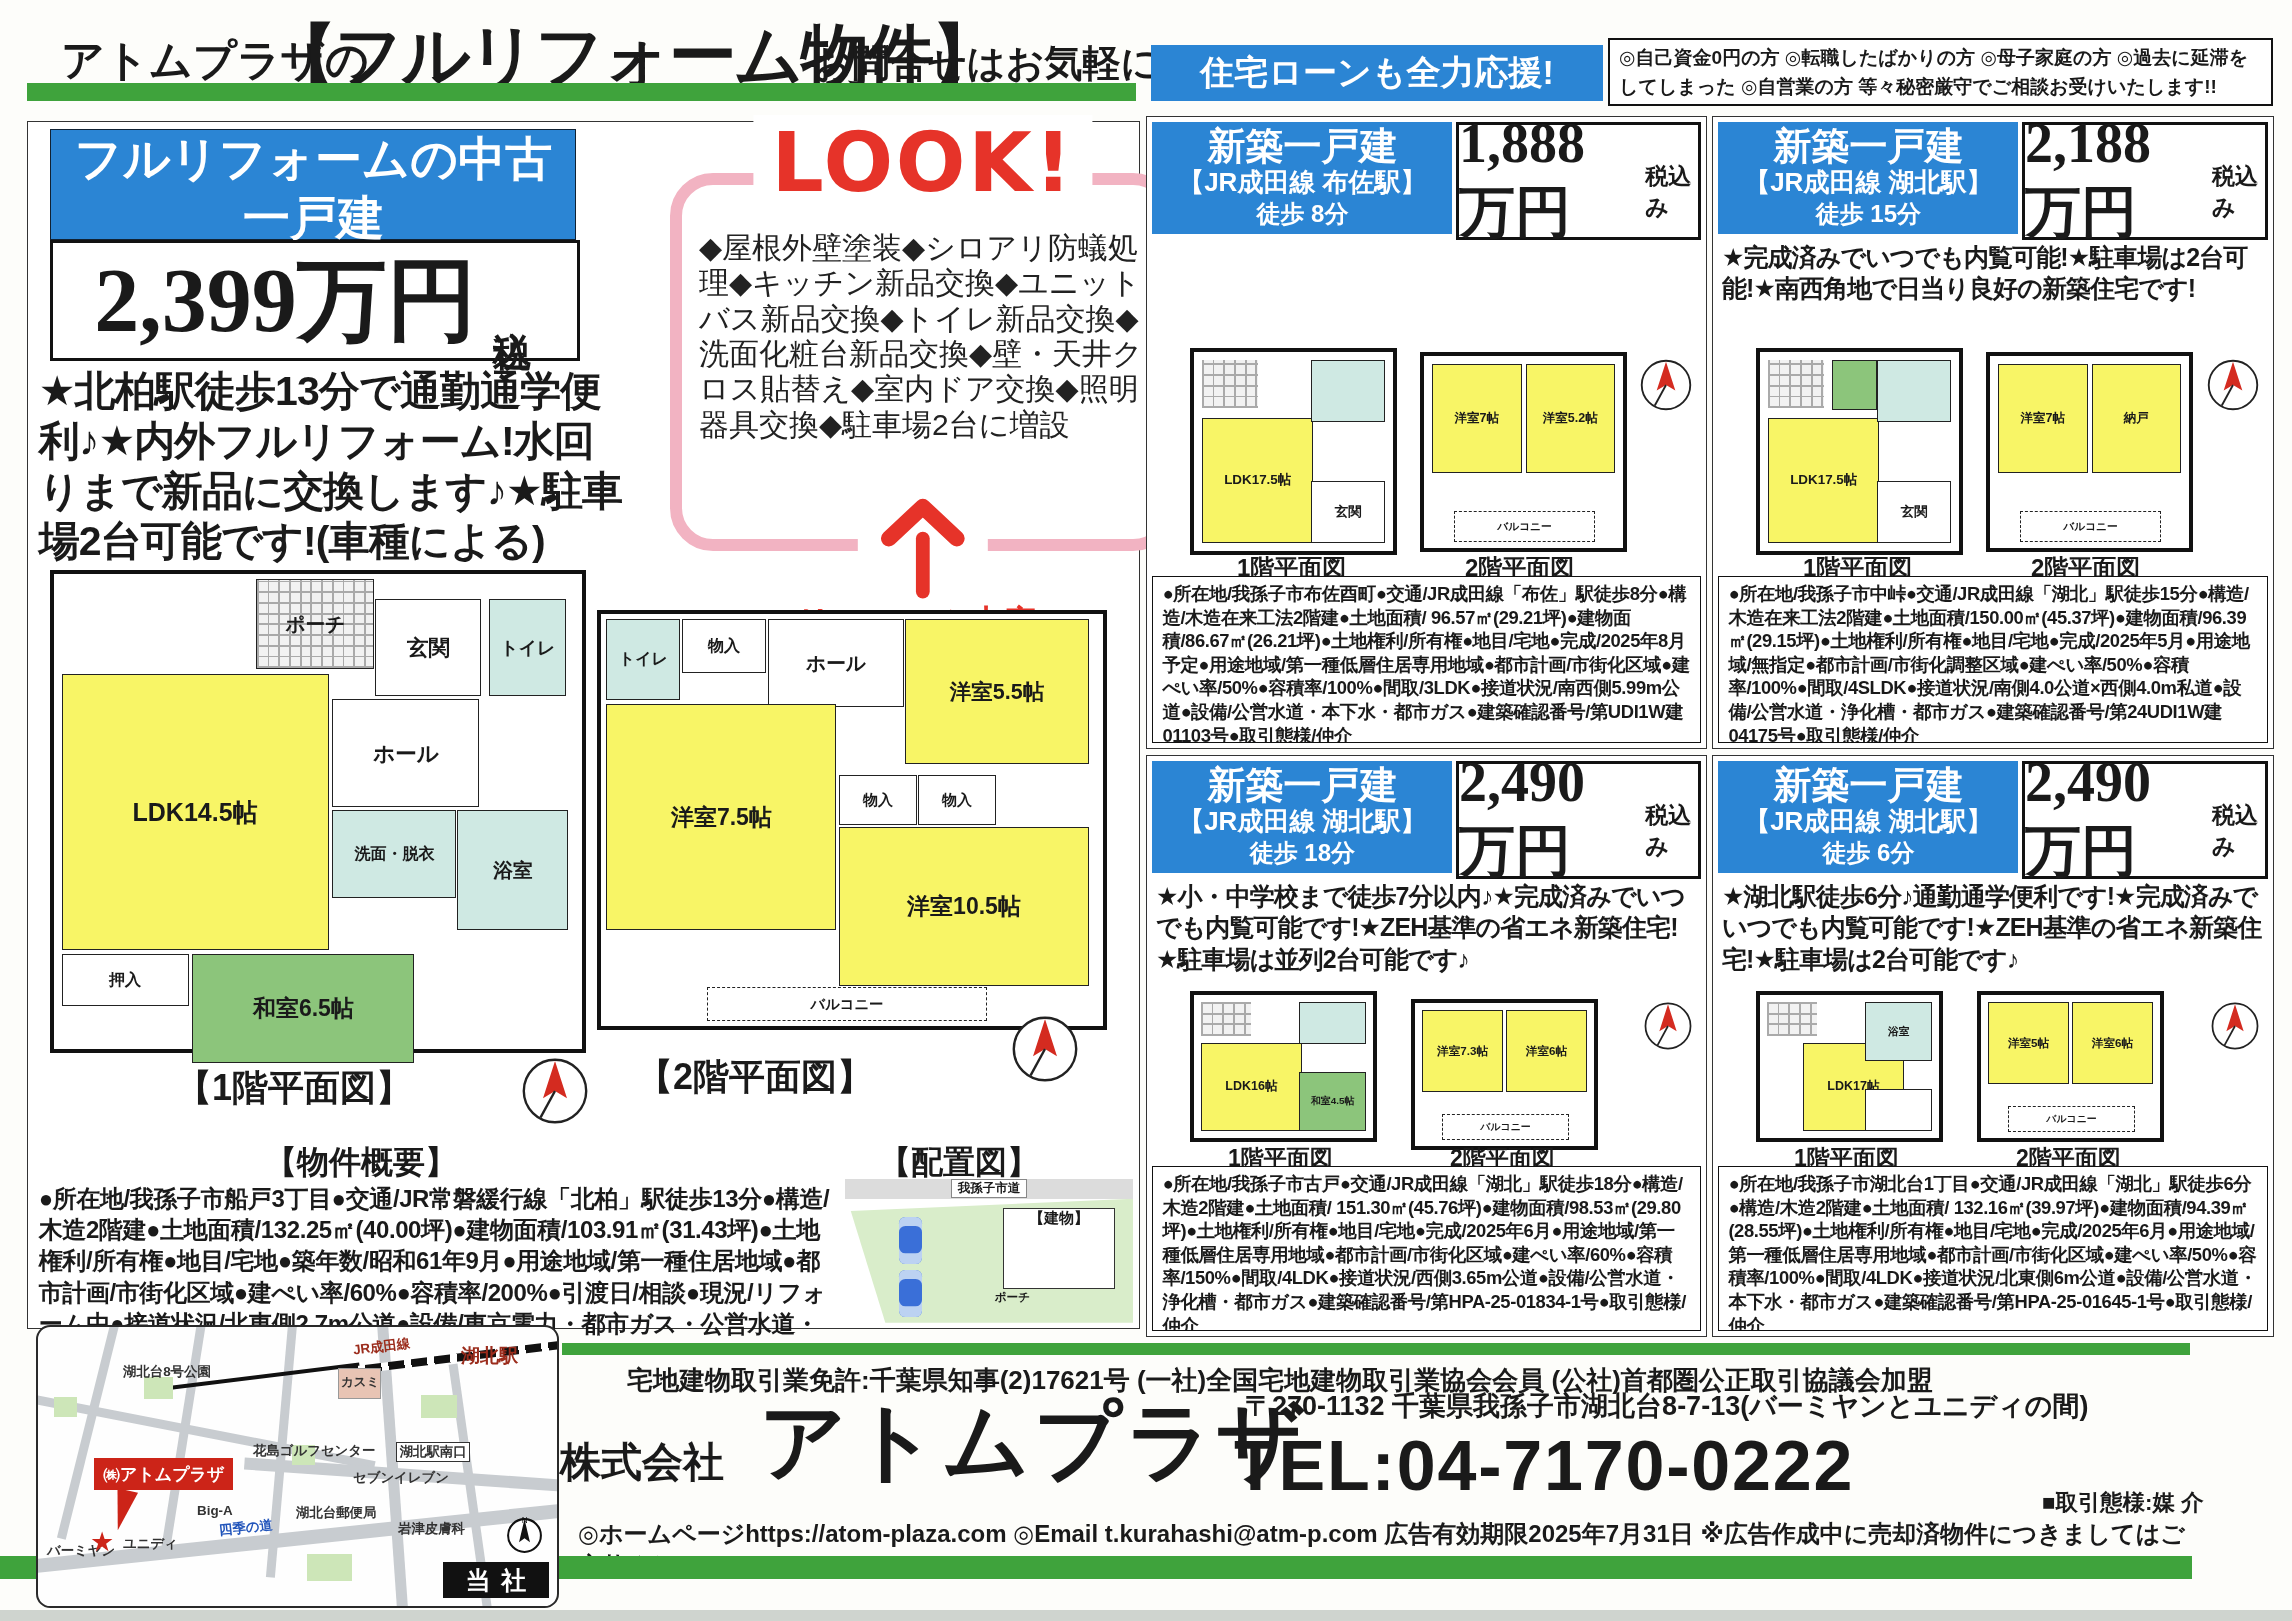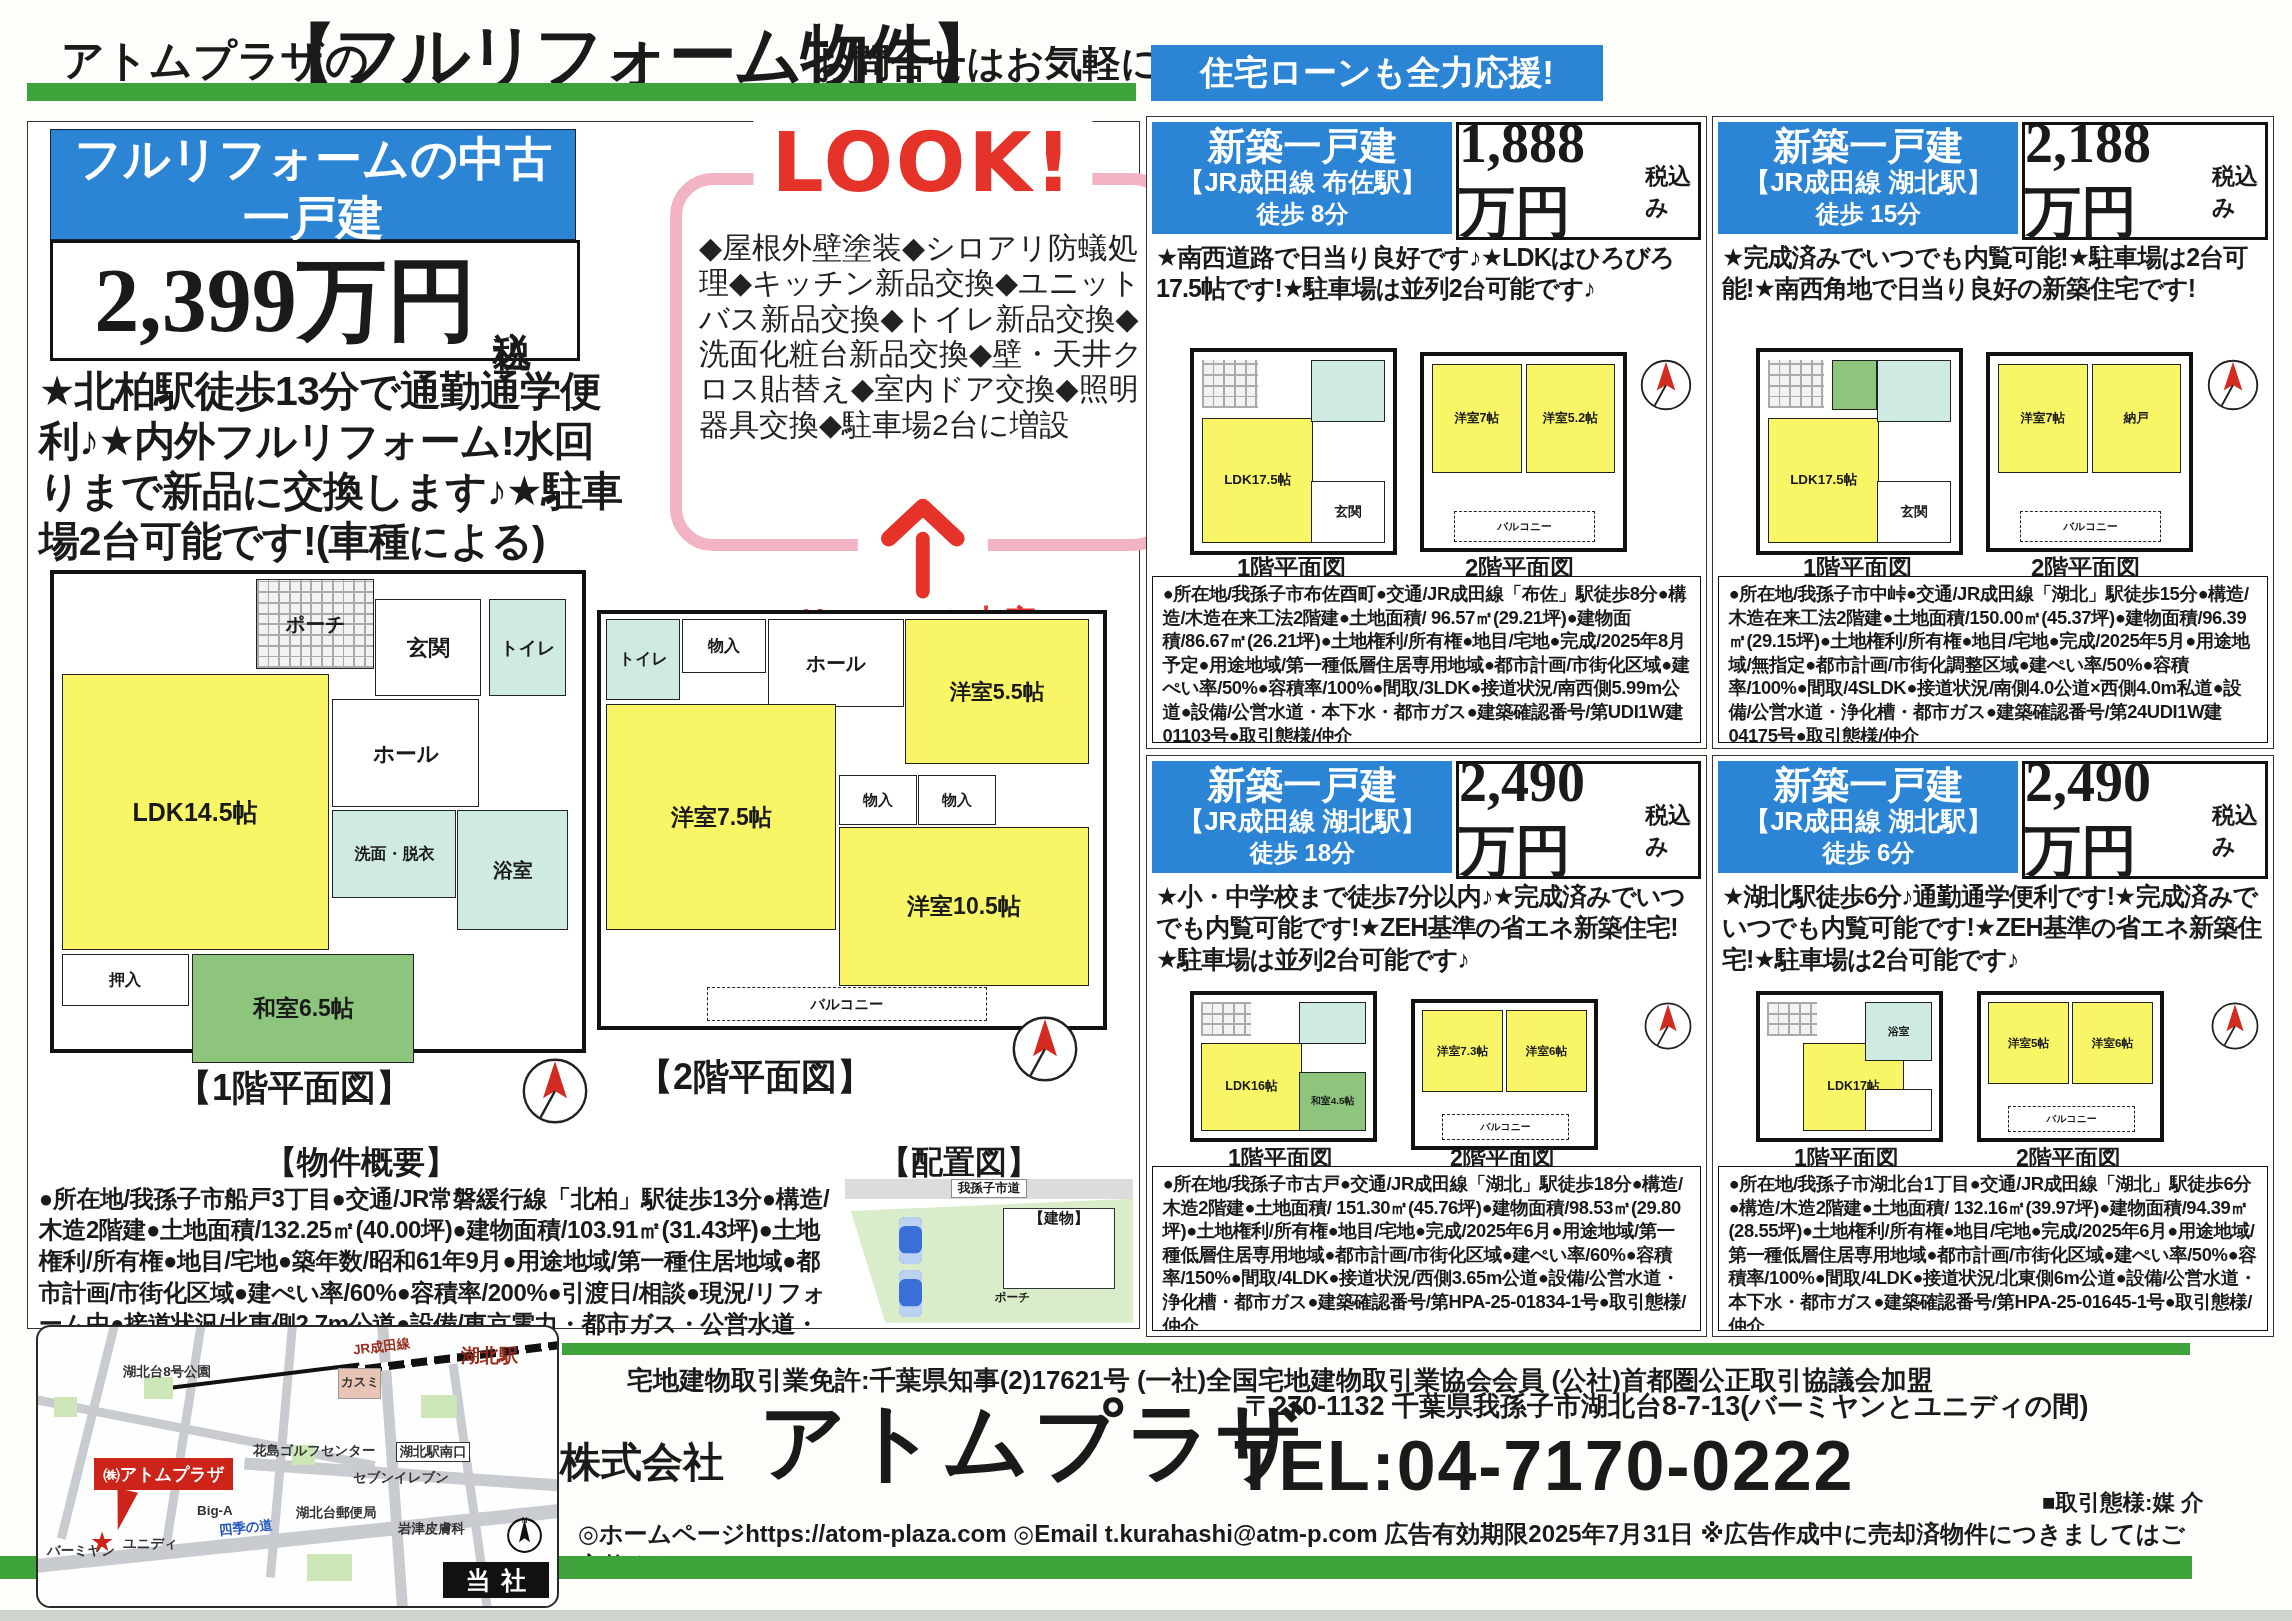--- a/index.html
+++ b/index.html
@@ -40,20 +40,21 @@
 <body>
 
 <div class="page">
 
   <div class="abs" style="left:61px;top:32px;font-size:43px;font-weight:700;">アトムプラザの</div>
   <div class="abs" style="left:269px;top:10.7px;font-size:68px;font-weight:900;letter-spacing:-2.7px;">【フルリフォーム物件】</div>
   <div class="abs" style="left:813px;top:38px;font-size:38px;font-weight:800;">お問合せはお気軽に!</div>
   <div class="abs greenbar" style="left:27px;top:83px;width:1109px;height:18px;"></div>
 
   <div class="abs bluebg" style="left:1151px;top:45px;width:452px;height:56px;display:flex;align-items:center;justify-content:center;font-size:34px;font-weight:900;">住宅ローンも全力応援!</div>
+  <div class="abs" style="left:1608px;top:38px;width:665px;height:68px;border:2.7px solid #111;background:#fff;font-size:19px;font-weight:700;line-height:1.55;padding:2.7px 9px;box-sizing:border-box;">◎自己資金0円の方 ◎転職したばかりの方 ◎母子家庭の方 ◎過去に延滞をしてしまった ◎自営業の方 等々秘密厳守でご相談お受けいたします!!</div>
 
   <div class="card" style="left:27px;top:121px;width:1111px;height:1206px;">
     <div class="abs bluebg" style="left:22.4px;top:7.2px;width:524px;height:109px;text-align:center;border:1.8px solid #123;">
       <div style="font-size:47px;font-weight:900;line-height:1.25;">フルリフォームの中古一戸建</div>
       <div style="font-size:29.6px;font-weight:700;">【JR常磐緩行線 北柏駅 徒歩 13分】</div>
     </div>
     <div class="abs pricebox" style="left:22.4px;top:118px;width:524px;height:115px;gap:9px;">
       <span class="serifnum" style="font-size:90px;">2,399万円</span>
       <span class="vtext" style="font-size:38px;font-weight:800;">税込</span>
     </div>
@@ -134,21 +135,20 @@
   <div class="card" style="left:1146px;top:116px;width:559px;height:631px;">
     <div class="abs bluebg" style="left:5.4px;top:5.4px;width:300px;height:112px;text-align:center;padding-top:3.6px;box-sizing:border-box;">
       <div class="cardhead-type">新築一戸建</div>
       <div class="cardhead-access">【JR成田線 布佐駅】</div>
       <div class="cardhead-walk">徒歩 8分</div>
     </div>
     <div class="abs pricebox" style="left:309px;top:5.4px;right:5.4px;height:112px;gap:7.2px;">
       <span class="serifnum" style="font-size:56px;">1,888万円</span>
       <span style="font-size:23px;font-weight:700;align-self:flex-end;margin-bottom:14.3px;">税込み</span>
     </div>
-    <div class="abs feat" style="left:9px;top:125px;right:9px;font-size:25px;line-height:1.25;">★南西道路で日当り良好です♪★LDKはひろびろ17.5帖です!★駐車場は並列2台可能です♪</div>
     <div class="plan" style="left:43px;top:231px;width:199px;height:199px;">
       <div class="room yellow" style="left:4%;bottom:4%;width:55%;height:62%;font-size:13.4px;">LDK17.5帖</div>
       <div class="room cyan" style="right:4%;top:4%;width:36%;height:30%;"></div>
       <div class="room whitebg" style="right:4%;bottom:4%;width:36%;height:30%;font-size:13.4px;">玄関</div>
       <div class="abs hatch" style="left:4%;top:4%;width:28%;height:24%;"></div>
     </div>
     <div class="plan" style="left:273px;top:235px;width:199px;height:192px;">
       <div class="room yellow" style="left:4%;top:4%;width:44%;height:56%;font-size:12.5px;">洋室7帖</div>
       <div class="room yellow" style="right:4%;top:4%;width:44%;height:56%;font-size:12.5px;">洋室5.2帖</div>
       <div class="room whitebg" style="left:15%;bottom:3%;width:70%;height:15%;font-size:10.7px;border-style:dashed;">バルコニー</div>

